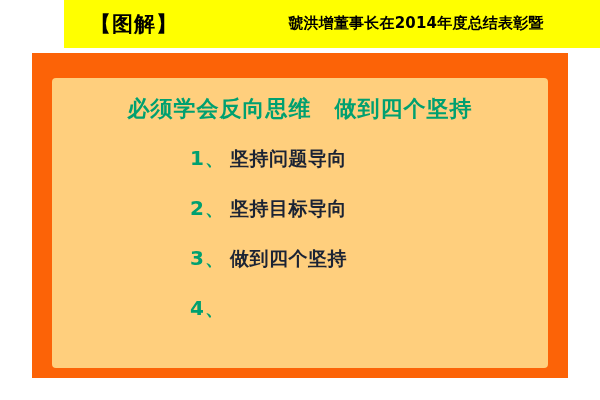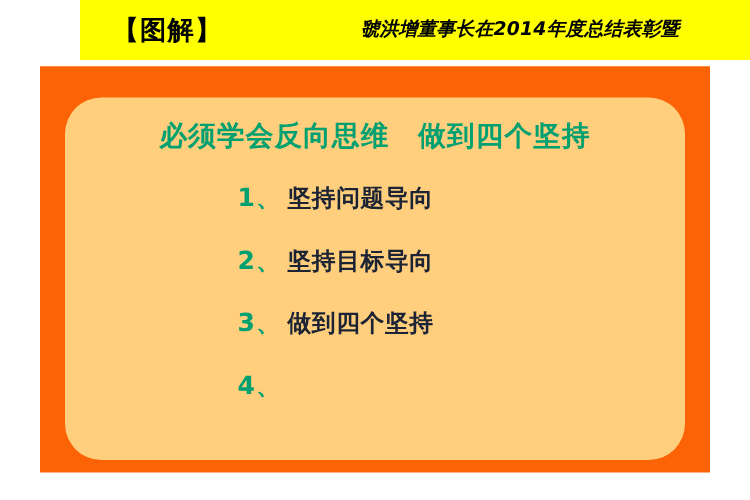--- a/index.html
+++ b/index.html
@@ -53,41 +53,41 @@
     top: 50%;
     transform: translateY(-50%);
     width: 368px;
     text-align: center;
     color: #000000;
     font-size: 15px;
     font-weight: bold;
     line-height: 1.42;
     letter-spacing: 0.2px;
   }
-  .header-title .tline { display: block; white-space: nowrap; font-style: italic; }
+  .header-title .tline { display: block; white-space: nowrap; }
 
   
   .orange-frame {
     position: absolute;
     left: 32px;
     top: 53px;
     width: 536px;
     height: 325px;
     background: #fc6307;
   }
 
   
   .card {
     position: absolute;
     left: 52px;
     top: 78px;
     width: 496px;
     height: 290px;
     background: #ffcf7d;
-    border-radius: 29px;
+    border-radius: 4px;
     box-sizing: border-box;
   }
 
   .card-heading {
     position: absolute;
     left: 0;
     top: 16px;
     width: 100%;
     text-align: center;
     color: #00a070;

